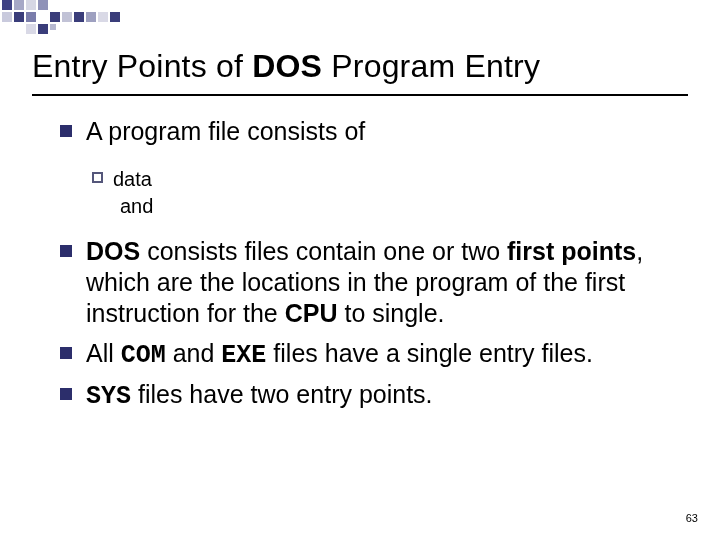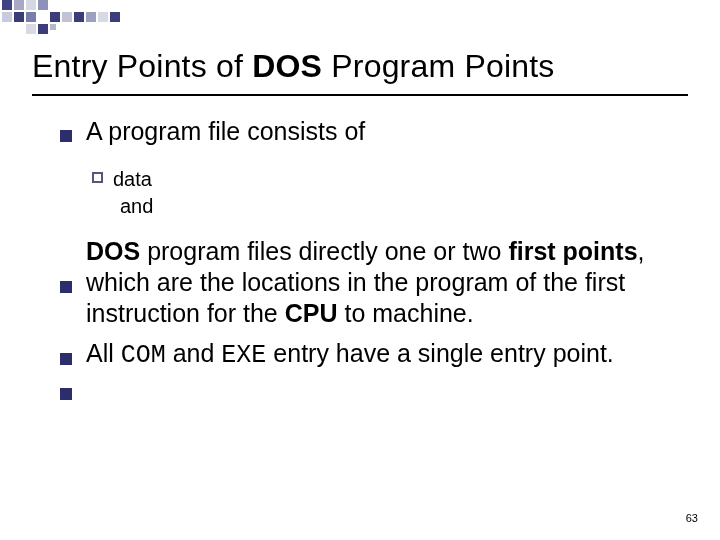--- a/index.html
+++ b/index.html
@@ -3,31 +3,31 @@
 <meta charset="utf-8">
 <style>
   html,body{margin:0;padding:0}
   body{width:720px;height:540px;background:#fff;font-family:Arial,Helvetica,sans-serif;color:#000;position:relative;overflow:hidden}
   .deco{position:absolute;top:0;left:0}
   .sq{position:absolute;width:10px;height:10px}
   .title{position:absolute;top:48px;left:32px;font-size:32px;font-weight:400;letter-spacing:0.2px}
   .title .dos{font-weight:700}
   .hr{position:absolute;left:32px;top:94px;height:2px;width:656px;background:#000}
   .content{position:absolute;top:116px;left:60px;width:618px}
-  .b1{display:flex;align-items:center;margin-bottom:8px}
+  .b1{display:flex;align-items:flex-start;margin-bottom:8px}
   .sqb{width:12px;height:12px;background:#2c2e6b;margin-top:9px;margin-right:14px;flex:0 0 auto}
   .t1{font-size:25px;line-height:1.25}
   .sub{margin-left:32px;margin-top:20px;margin-bottom:18px}
   .b2{display:flex;align-items:flex-start;margin-bottom:2px}
   .sqo{width:11px;height:11px;border:2px solid #54567a;margin-top:5px;margin-right:10px;flex:0 0 auto;box-sizing:border-box}
   .t2{font-size:20px;line-height:1.28}
   .and{margin-left:28px;font-size:20px;margin-bottom:2px;margin-top:2px}
   .group2{margin-top:10px}
   .bold{font-weight:700}
-  .mono{font-family:"Courier New",monospace;font-weight:400}
+  .mono{font-family:"Courier New",monospace;font-weight:700}
   .pagenum{position:absolute;right:22px;bottom:16px;font-size:11px;font-weight:400}
 </style>
 </head>
 <body>
 
 <div class="deco">
   <div class="sq" style="left:2px;top:0;background:#3f4284"></div>
   <div class="sq" style="left:14px;top:0;background:#a6a8c6"></div>
   <div class="sq" style="left:26px;top:0;background:#d6d7e4"></div>
   <div class="sq" style="left:38px;top:0;background:#8f92b8"></div>
@@ -39,21 +39,21 @@
   <div class="sq" style="left:74px;top:12px;background:#3a3d7a"></div>
   <div class="sq" style="left:86px;top:12px;background:#9ea0c0"></div>
   <div class="sq" style="left:98px;top:12px;background:#d9d9e6"></div>
   <div class="sq" style="left:110px;top:12px;background:#3a3d7a"></div>
   <div class="sq" style="left:26px;top:24px;background:#d9d9e6"></div>
   <div class="sq" style="left:38px;top:24px;background:#3a3d7a"></div>
   <div class="sq" style="left:50px;top:24px;background:#b6b8d0;width:6px;height:6px"></div>
 </div>
 
 <div class="title">
-  <span>Entry Points of </span><span class="dos">DOS</span><span> Program Points</span>
+  <span>Entry Points of </span><span class="dos">DOS</span><span> Program Entry</span>
 </div>
 <div class="hr"></div>
 
 <div class="content">
 
   <div class="b1">
     <div class="sqb"></div>
     <div class="t1">A program file consists of</div>
   </div>
 
@@ -62,29 +62,32 @@
       <div class="sqo"></div>
       <div class="t2">data</div>
     </div>
     <div class="and">and</div>
   </div>
 
   <div class="group2">
     <div class="b1">
       <div class="sqb"></div>
       <div class="t1">
-        <span class="bold">DOS</span><span> program files directly one or two </span><span class="bold">first points</span><span>, which are the locations in the program of the first instruction for the </span><span class="bold">CPU</span><span> to machine.</span>
+        <span class="bold">DOS</span><span> consists files contain one or two </span><span class="bold">first points</span><span>, which are the locations in the program of the first instruction for the </span><span class="bold">CPU</span><span> to single.</span>
       </div>
     </div>
     <div class="b1">
       <div class="sqb"></div>
       <div class="t1">
-        <span>All </span><span class="mono">COM</span><span> and </span><span class="mono">EXE</span><span> entry have a single entry point.</span>
+        <span>All </span><span class="mono">COM</span><span> and </span><span class="mono">EXE</span><span> files have a single entry files.</span>
       </div>
     </div>
     <div class="b1">
       <div class="sqb"></div>
+      <div class="t1">
+        <span class="mono">SYS</span><span> files have two entry points.</span>
+      </div>
     </div>
   </div>
 
 </div>
 
 <div class="pagenum">63</div>
 
 </body></html>

